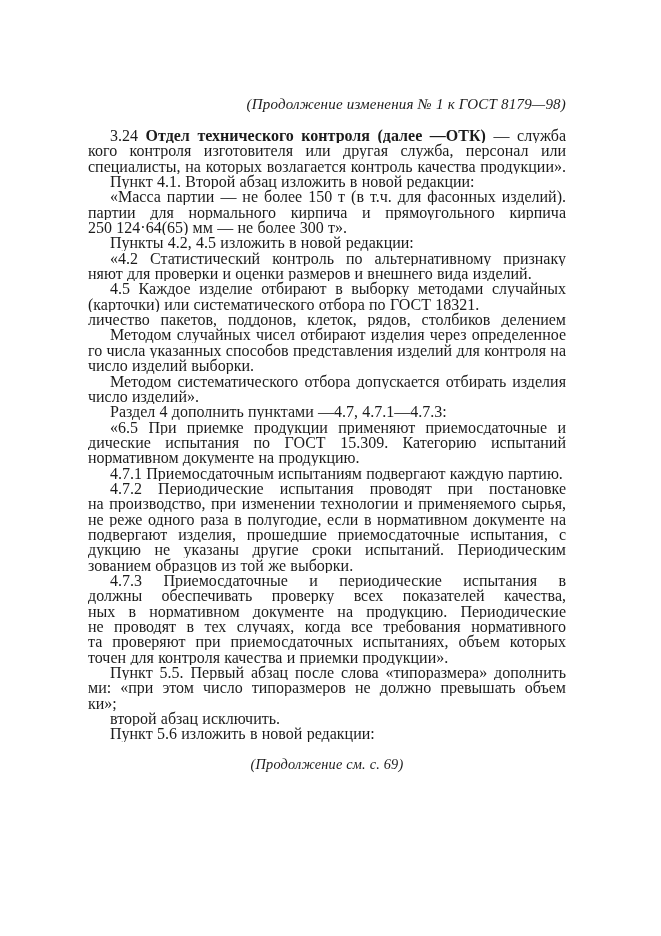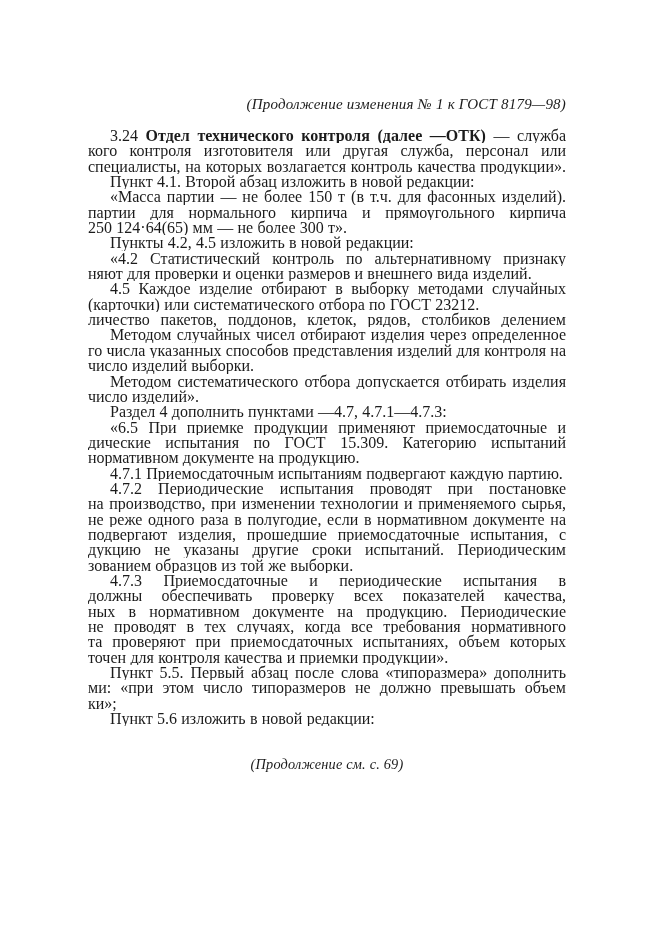--- a/index.html
+++ b/index.html
@@ -84,21 +84,21 @@
       <div class="line just"><span>кого контроля изготовителя или другая служба, персонал или отдельные</span></div>
       <div class="line just"><span>специалисты, на которых возлагается контроль качества продукции».</span></div>
       <div class="line indent"><span>Пункт 4.1. Второй абзац изложить в новой редакции:</span></div>
       <div class="line indent just"><span>«Масса партии — не более 150 т (в т.ч. для фасонных изделий). Масса</span></div>
       <div class="line just"><span>партии для нормального кирпича и прямоугольного кирпича размером</span></div>
       <div class="line"><span>250 124·64(65) мм — не более 300 т».</span></div>
       <div class="line indent"><span>Пункты 4.2, 4.5 изложить в новой редакции:</span></div>
       <div class="line indent just"><span>«4.2 Статистический контроль по альтернативному признаку приме-</span></div>
       <div class="line"><span>няют для проверки и оценки размеров и внешнего вида изделий.</span></div>
       <div class="line indent just"><span>4.5 Каждое изделие отбирают в выборку методами случайных чисел</span></div>
-      <div class="line"><span>(карточки) или систематического отбора по ГОСТ 23212.</span></div>
+      <div class="line"><span>(карточки) или систематического отбора по ГОСТ 18321.</span></div>
       <div class="line just"><span>личество пакетов, поддонов, клеток, рядов, столбиков делением обще-</span></div>
       <div class="line indent just"><span>Методом случайных чисел отбирают изделия через определенное ко-</span></div>
       <div class="line just"><span>го числа указанных способов представления изделий для контроля на</span></div>
       <div class="line"><span>число изделий выборки.</span></div>
       <div class="line indent just"><span>Методом систематического отбора допускается отбирать изделия мас-</span></div>
       <div class="line"><span>число изделий».</span></div>
       <div class="line indent"><span>Раздел 4 дополнить пунктами —4.7, 4.7.1—4.7.3:</span></div>
       <div class="line indent just"><span>«6.5 При приемке продукции применяют приемосдаточные и перио-</span></div>
       <div class="line just"><span>дические испытания по ГОСТ 15.309. Категорию испытаний указывают в</span></div>
       <div class="line"><span>нормативном документе на продукцию.</span></div>
@@ -111,17 +111,18 @@
       <div class="line"><span>зованием образцов из той же выборки.</span></div>
       <div class="line indent just"><span>4.7.3 Приемосдаточные и периодические испытания в совокупности</span></div>
       <div class="line just"><span>должны обеспечивать проверку всех показателей качества, установлен-</span></div>
       <div class="line just"><span>ных в нормативном документе на продукцию. Периодические испытания</span></div>
       <div class="line just"><span>не проводят в тех случаях, когда все требования нормативного докумен-</span></div>
       <div class="line just"><span>та проверяют при приемосдаточных испытаниях, объем которых доста-</span></div>
       <div class="line"><span>точен для контроля качества и приемки продукции».</span></div>
       <div class="line indent just"><span>Пункт 5.5. Первый абзац после слова «типоразмера» дополнить слова-</span></div>
       <div class="line just"><span>ми: «при этом число типоразмеров не должно превышать объем выбор-</span></div>
       <div class="line"><span>ки»;</span></div>
+      <div class="line indent"><span>второй абзац исключить.</span></div>
       <div class="line indent"><span>Пункт 5.6 изложить в новой редакции:</span></div>
     </div>
 
   <div class="continuation-footer">(Продолжение см. с. 69)</div>
 </div>
 
 </body></html>

